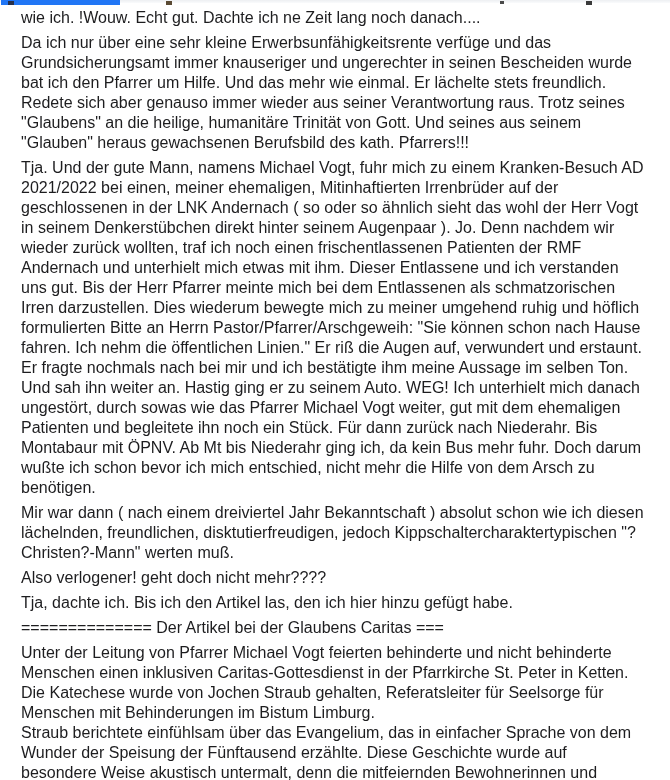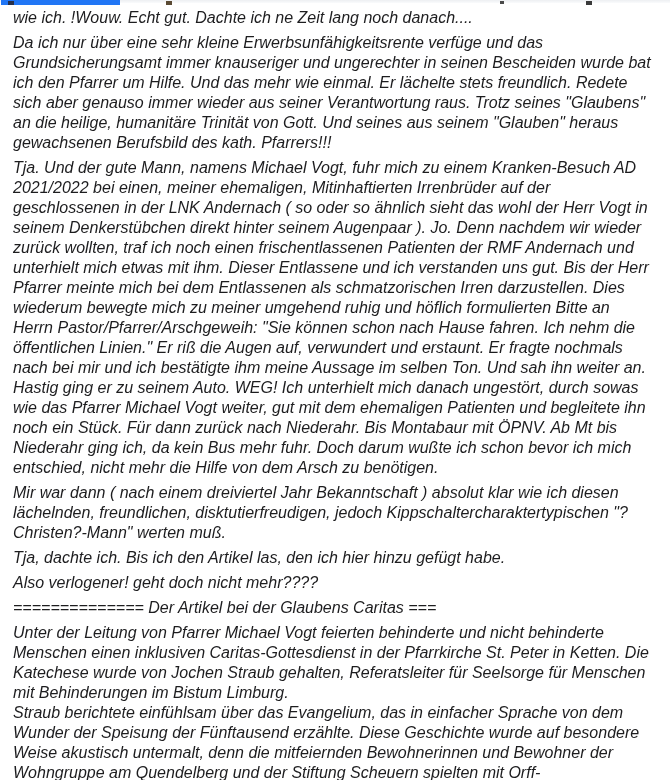--- a/index.html
+++ b/index.html
@@ -35,22 +35,21 @@
   .speck-2 { left: 166px; top: 1px; width: 6px; height: 4px; background: #5a4a33; }
   .speck-3 { left: 500px; top: 1px; width: 4px; height: 3px; background: #4a4a4a; }
   .speck-4 { left: 586px; top: 1px; width: 6px; height: 4px; background: #3a3a3a; }
 
   
   main {
     position: relative;
     padding: 0 14px 0 9px;
   }
   main p {
-    margin: 5px 4px;
-    font-style: italic;
+    margin: 5px 12px;
   }
   main p.first-line {
     margin-top: 8px;
   }
 </style>
 </head>
 <body>
 
 <div class="top-strip"></div>
 <div class="selection-frag"></div>
@@ -59,22 +58,22 @@
 <span class="frag-speck speck-3"></span>
 <span class="frag-speck speck-4"></span>
 
 <main>
   <p class="first-line">wie ich. !Wouw. Echt gut. Dachte ich ne Zeit lang noch danach....</p>
 
   <p>Da ich nur über eine sehr kleine Erwerbsunfähigkeitsrente verfüge und das Grundsicherungsamt immer knauseriger und ungerechter in seinen Bescheiden wurde bat ich den Pfarrer um Hilfe. Und das mehr wie einmal. Er lächelte stets freundlich. Redete sich aber genauso immer wieder aus seiner Verantwortung raus. Trotz seines "Glaubens" an die heilige, humanitäre Trinität von Gott. Und seines aus seinem "Glauben" heraus gewachsenen Berufsbild des kath. Pfarrers!!!</p>
 
   <p>Tja. Und der gute Mann, namens Michael Vogt, fuhr mich zu einem Kranken-Besuch AD 2021/2022 bei einen, meiner ehemaligen, Mitinhaftierten Irrenbrüder auf der geschlossenen in der LNK Andernach ( so oder so ähnlich sieht das wohl der Herr Vogt in seinem Denkerstübchen direkt hinter seinem Augenpaar ). Jo. Denn nachdem wir wieder zurück wollten, traf ich noch einen frischentlassenen Patienten der RMF Andernach und unterhielt mich etwas mit ihm. Dieser Entlassene und ich verstanden uns gut. Bis der Herr Pfarrer meinte mich bei dem Entlassenen als schmatzorischen Irren darzustellen. Dies wiederum bewegte mich zu meiner umgehend ruhig und höflich formulierten Bitte an Herrn Pastor/Pfarrer/Arschgeweih: "Sie können schon nach Hause fahren. Ich nehm die öffentlichen Linien." Er riß die Augen auf, verwundert und erstaunt. Er fragte nochmals nach bei mir und ich bestätigte ihm meine Aussage im selben Ton. Und sah ihn weiter an. Hastig ging er zu seinem Auto. WEG! Ich unterhielt mich danach ungestört, durch sowas wie das Pfarrer Michael Vogt weiter, gut mit dem ehemaligen Patienten und begleitete ihn noch ein Stück. Für dann zurück nach Niederahr. Bis Montabaur mit ÖPNV. Ab Mt bis Niederahr ging ich, da kein Bus mehr fuhr. Doch darum wußte ich schon bevor ich mich entschied, nicht mehr die Hilfe von dem Arsch zu benötigen.</p>
 
-  <p>Mir war dann ( nach einem dreiviertel Jahr Bekanntschaft ) absolut klar wie ich diesen lächelnden, freundlichen, disktutierfreudigen, jedoch Kippschaltercharaktertypischen "?Christen?-Mann" werten muß.</p>
+  <p>Mir war dann ( nach einem dreiviertel Jahr Bekanntschaft ) absolut schon wie ich diesen lächelnden, freundlichen, disktutierfreudigen, jedoch Kippschaltercharaktertypischen "?Christen?-Mann" werten muß.</p>
+
+  <p>Also verlogener! geht doch nicht mehr????</p>
 
   <p>Tja, dachte ich. Bis ich den Artikel las, den ich hier hinzu gefügt habe.</p>
-
-  <p>Also verlogener! geht doch nicht mehr????</p>
 
   <p>============== Der Artikel bei der Glaubens Caritas ===</p>
 
   <p><span>Unter der Leitung von Pfarrer Michael Vogt feierten behinderte und nicht behinderte Menschen einen inklusiven Caritas-Gottesdienst in der Pfarrkirche St. Peter in Ketten. Die Katechese wurde von Jochen Straub gehalten, Referatsleiter für Seelsorge für Menschen mit Behinderungen im Bistum Limburg.</span><br><span>Straub berichtete einfühlsam über das Evangelium, das in einfacher Sprache von dem Wunder der Speisung der Fünftausend erzählte. Diese Geschichte wurde auf besondere Weise akustisch untermalt, denn die mitfeiernden Bewohnerinnen und Bewohner der Wohngruppe am Quendelberg und der Stiftung Scheuern spielten mit Orff-Klanginstrumenten, wodurch das Evangelium zum Leben erweckt wurde.</span></p>
 </main>
 
 </body></html>

